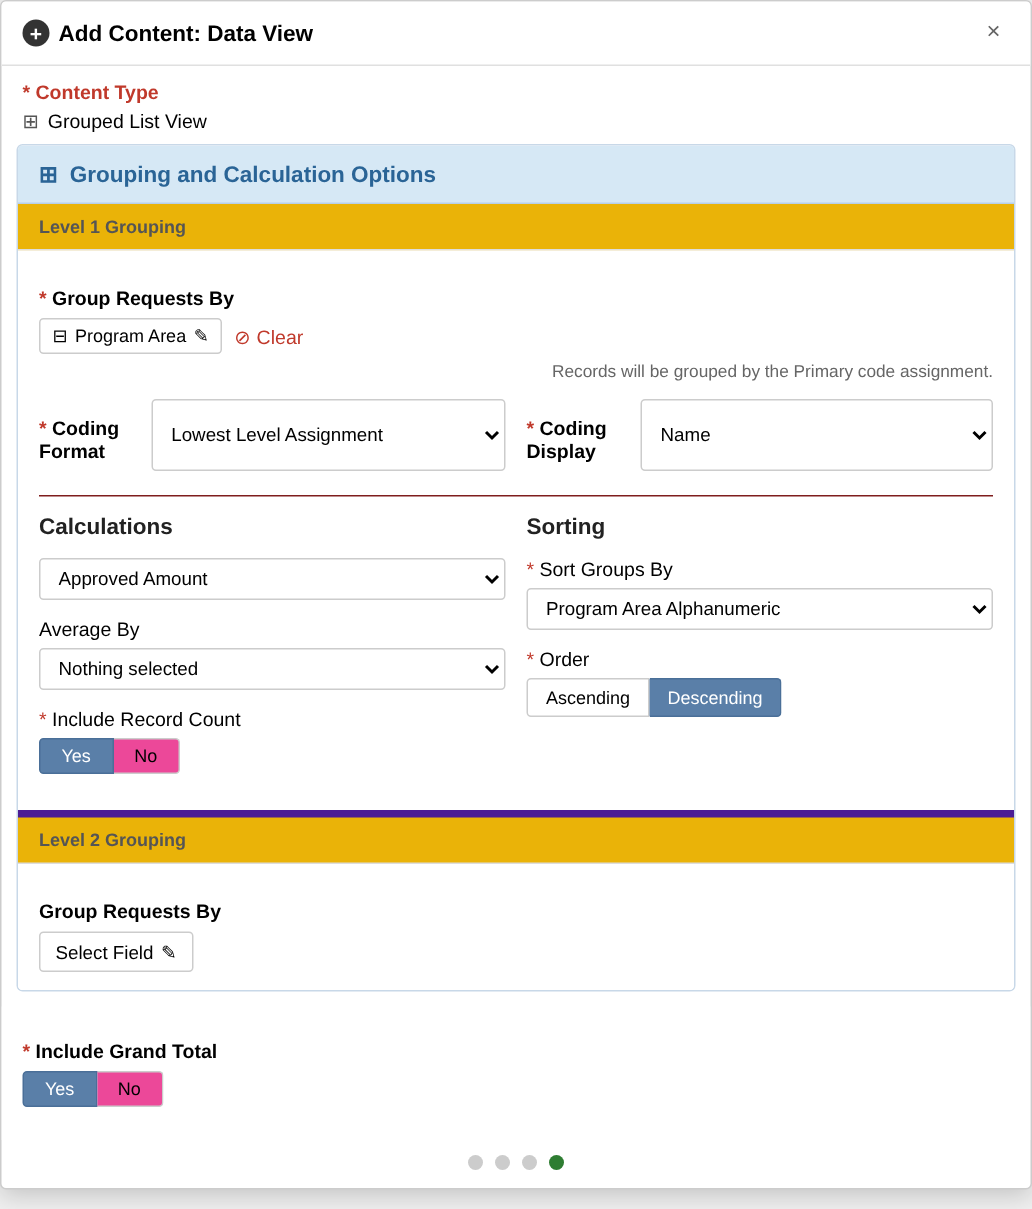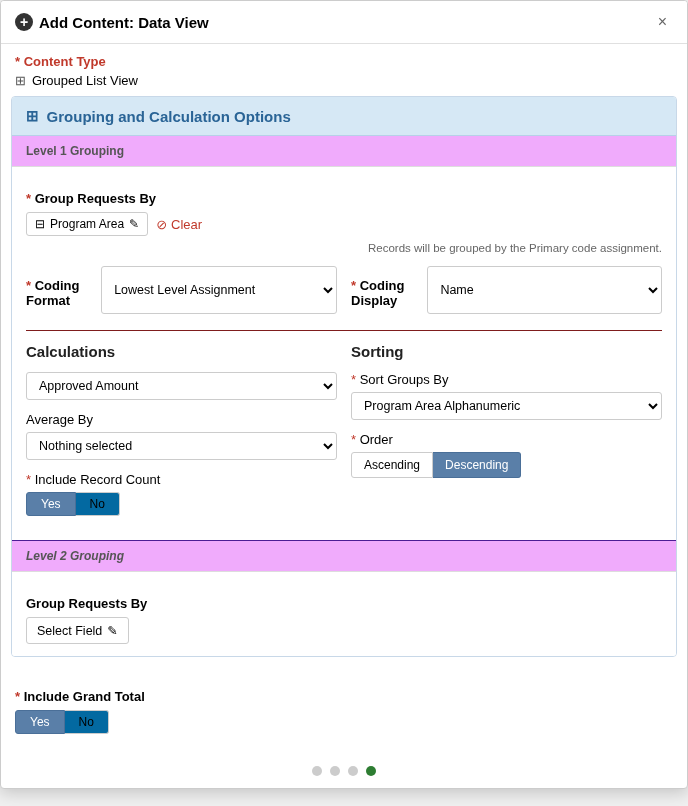--- a/index.html
+++ b/index.html
@@ -78,21 +78,21 @@
       padding: 10px 14px;
       display: flex;
       align-items: center;
       gap: 8px;
       font-size: 15px;
       font-weight: 600;
       color: #2a6496;
       border-bottom: 1px solid #b8d0e8;
     }
     .section-group {
-      background: #f0abfc;
+      background: #eab308;
       border-bottom: 1px solid #ddd;
       padding: 8px 14px;
       font-size: 12px;
       font-weight: 600;
       color: #555;
     }
     .panel-body {
       padding: 12px 14px;
       background: #fff;
     }
@@ -200,21 +200,21 @@
       background: #5a7fa8;
       color: #fff;
       border-color: #4a6f98;
     }
     .yn-group {
       display: flex;
       margin-bottom: 10px;
     }
     .yn-btn {
       border: 1px solid #ccc;
-      background: #0369a1;
+      background: #ec4899;
       padding: 4px 14px;
       font-size: 12px;
       cursor: pointer;
     }
     .yn-btn:first-child { border-radius: 3px 0 0 3px; }
     .yn-btn:last-child { border-radius: 0 3px 3px 0; border-left: none; }
     .yn-btn.active {
       background: #5a7fa8;
       color: #fff;
       border-color: #4a6f98;
@@ -370,21 +370,21 @@
             </div>
             <div class="order-btn-group">
               <button class="order-btn">Ascending</button>
               <button class="order-btn active">Descending</button>
             </div>
           </div>
         </div>
       </div>
     </div>
 
-    <div class="section-group" style="border-top:1px solid #4c1d95;font-style:italic;">
+    <div class="section-group" style="border-top:5px solid #4c1d95;">
       <span>Level 2 Grouping</span>
     </div>
     <div class="panel-body panel-inner-body level2-section">
       <div class="field-label">Group Requests By</div>
       <button class="select-field-btn">
         <span>Select Field</span>
         <span>✎</span>
       </button>
     </div>
   </div>

